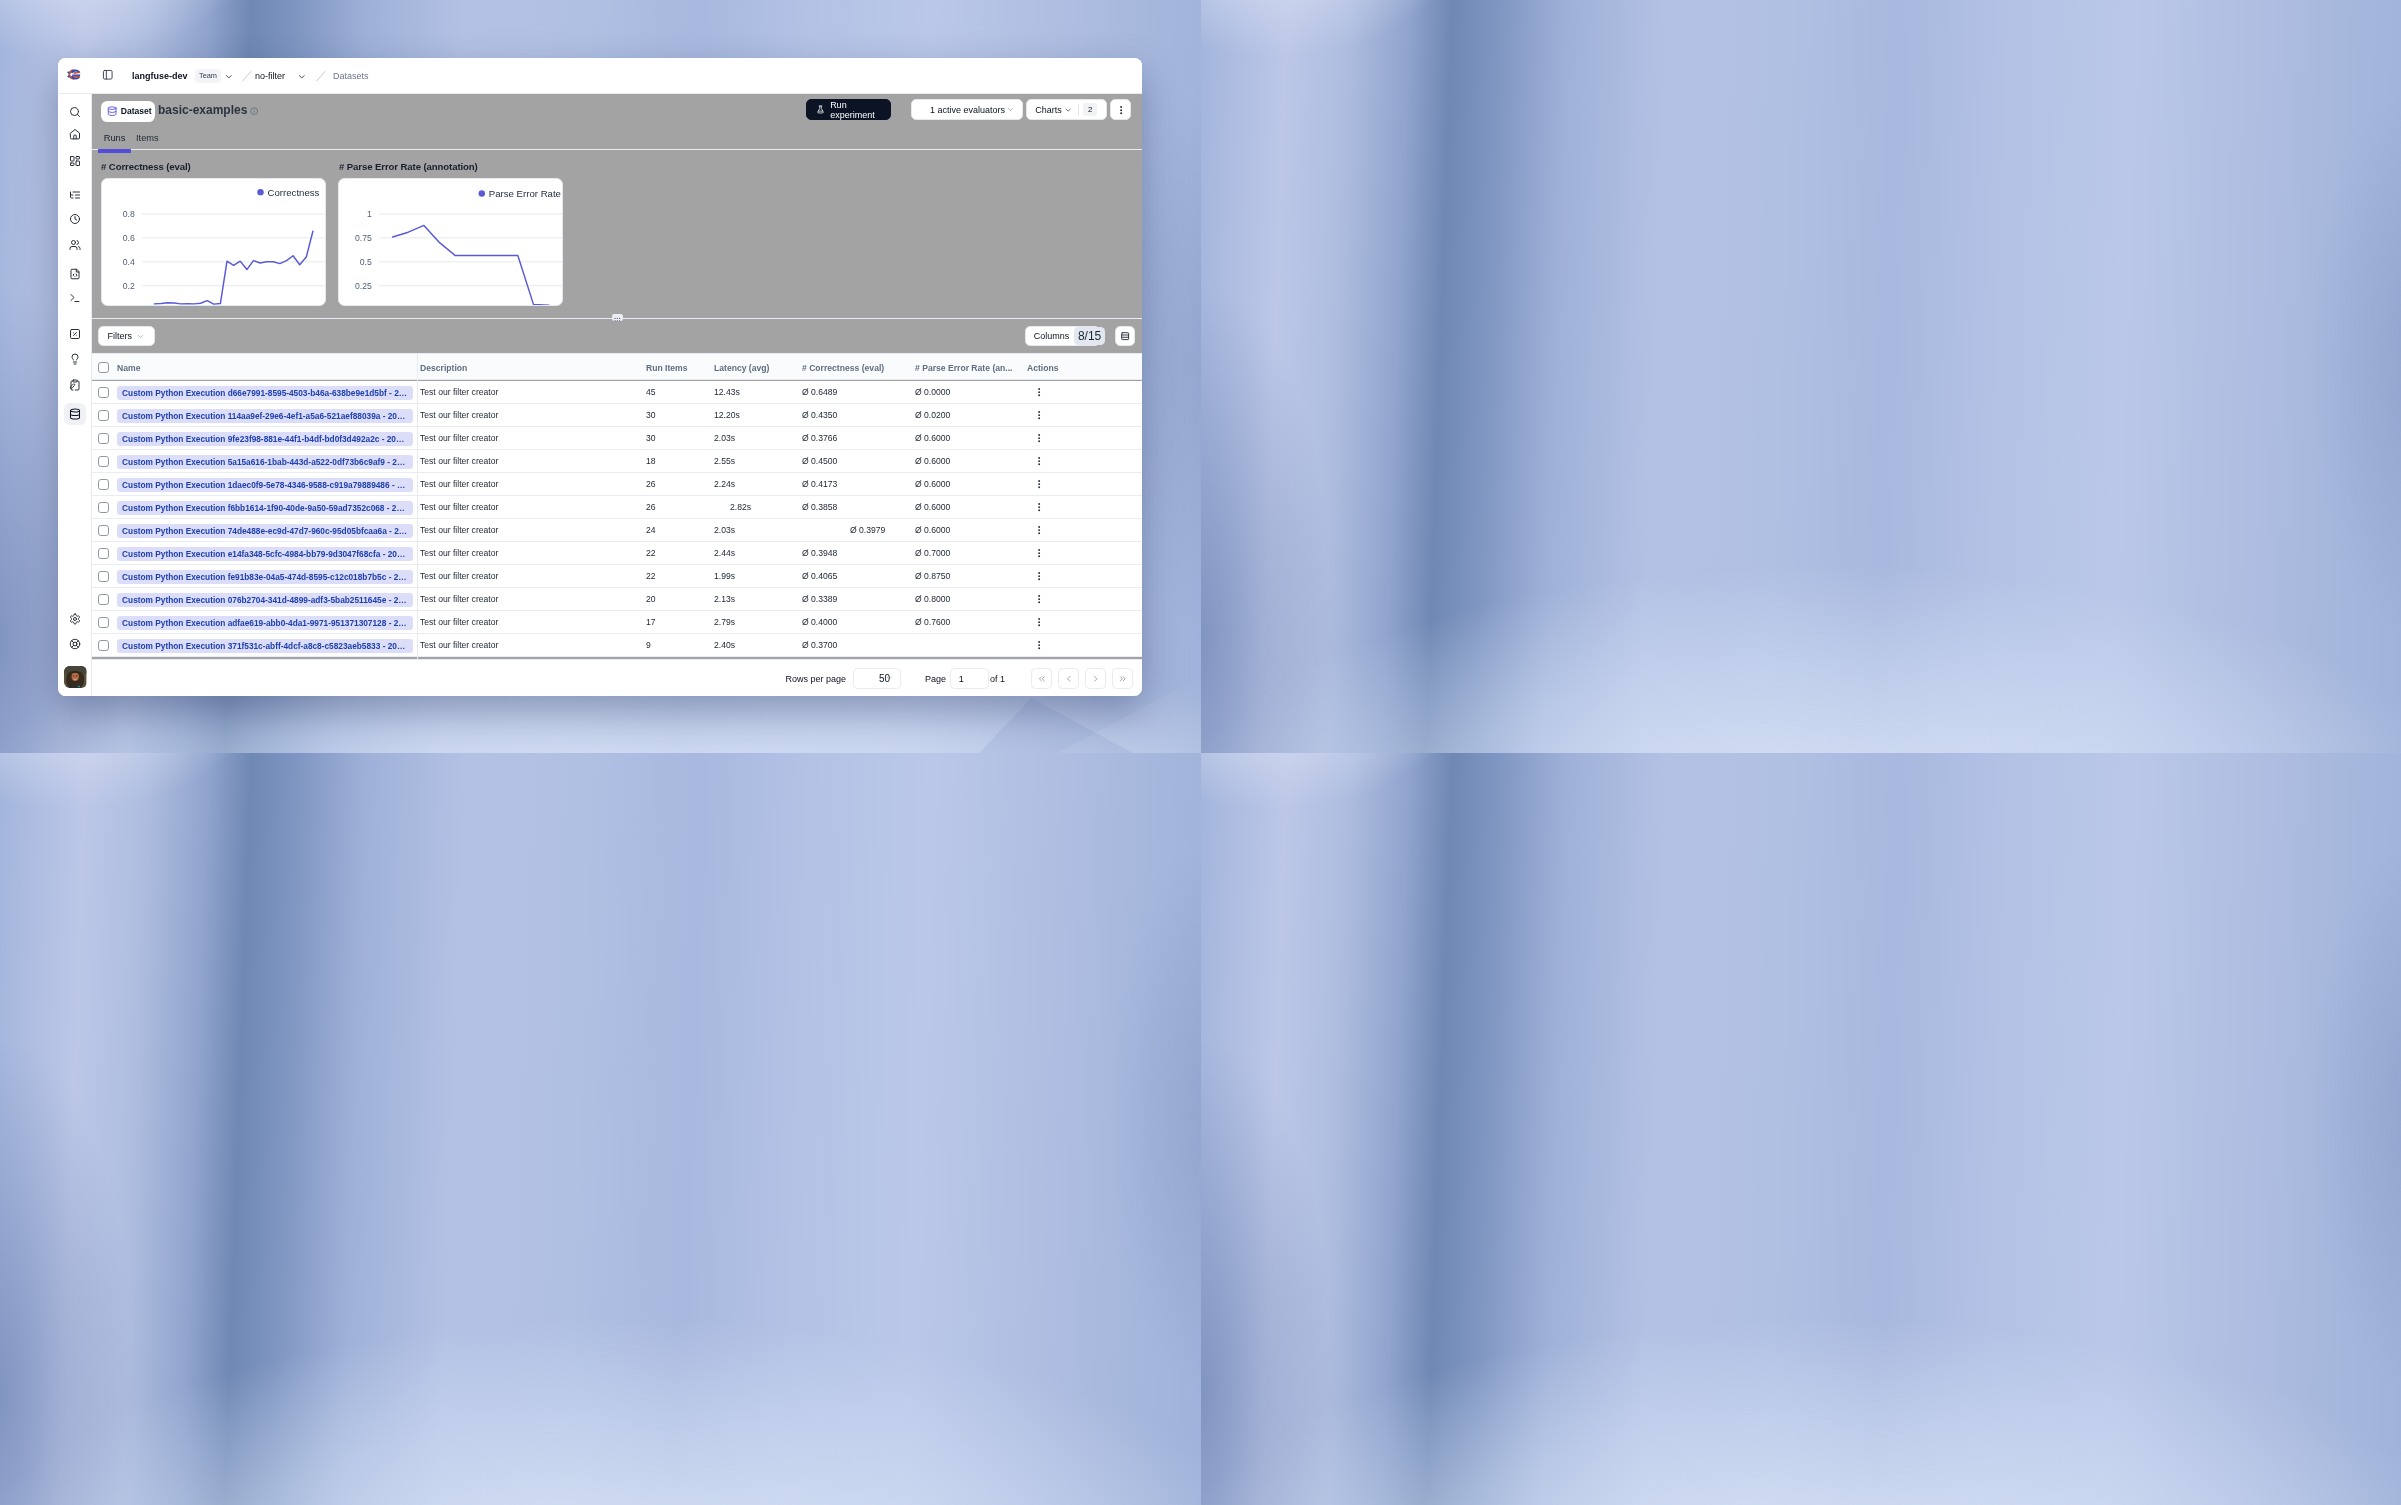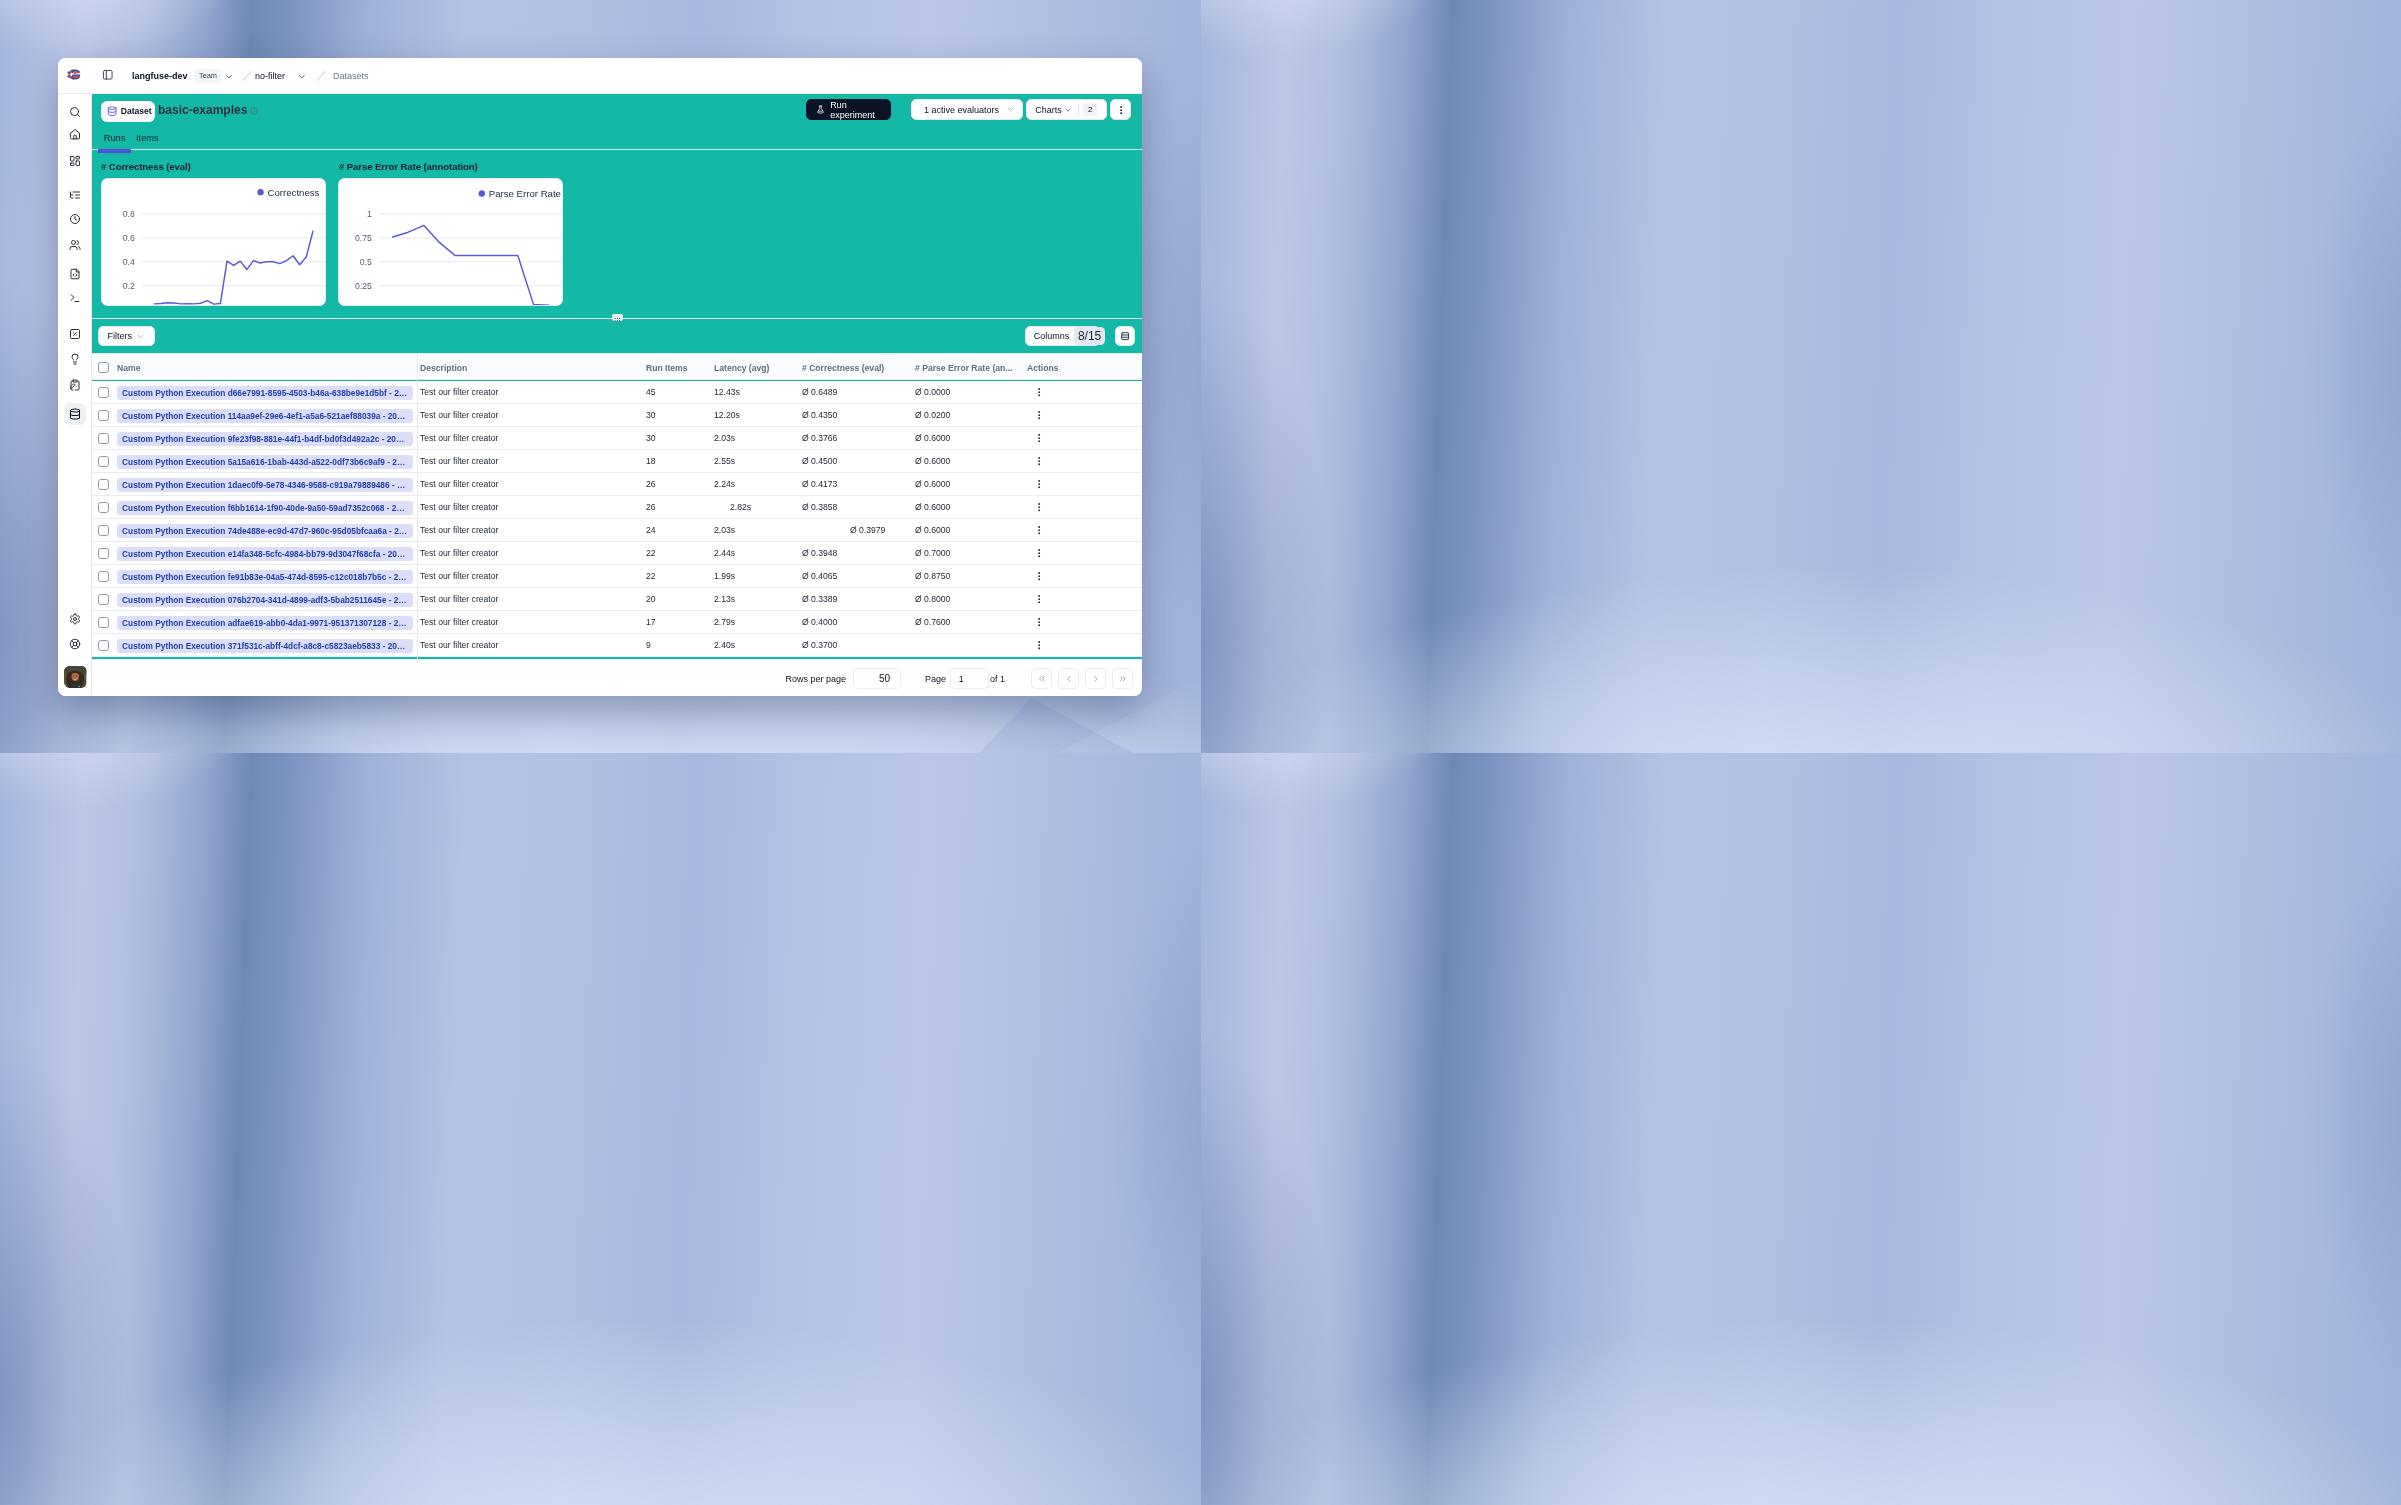--- a/index.html
+++ b/index.html
@@ -35,21 +35,21 @@
   display:flex; align-items:center; justify-content:center; }
 
 .sidebar { position:absolute; left:0; top:36px; width:34px; height:602px;
   background:#fff; border-right:0.6px solid #e8eaf0; z-index:4; }
 .sicon { position:absolute; left:10.8px; width:12px; height:12px; color:#21262e; }
 .sactive { position:absolute; left:5.7px; top:309px; width:22.4px; height:22.4px;
   background:#f0f1f4; border-radius:5.8px; }
 .avatar { position:absolute; left:6.3px; top:572px; width:22.4px; height:22.4px;
   border-radius:5.8px; overflow:hidden; }
 
-.main { position:absolute; left:34px; top:36px; right:0; bottom:0; background:#14b8a6; }
+.main { position:absolute; left:34px; top:36px; right:0; bottom:0; background:#a3a3a3; }
 
 .hdr { position:absolute; left:0; top:0; right:0; height:56px; border-bottom:0.6px solid #e8eaf0; }
 .dspill { position:absolute; left:8.8px; top:6.7px; width:54px; height:21px;
   background:#fff; border-radius:6.4px; display:flex; align-items:center; }
 .dspill span { font-size:8.6px; font-weight:700; color:#0b1220; margin-left:3.8px; }
 .btitle { position:absolute; left:66px; top:9.3px; font-size:12px; font-weight:700; color:#2c3340; }
 .tab { position:absolute; top:39px; font-size:9.3px; }
 .tabline { position:absolute; left:5.6px; top:55px; width:33px; height:3.5px; background:#534ed9; border-radius:0.6px; }
 .hbtn { position:absolute; top:5px; height:21.4px; border-radius:5.1px; background:#fff;
   border:0.6px solid #e4e7ee; display:flex; align-items:center; font-size:9px; color:#0b1220; }
@@ -258,21 +258,21 @@
 
     <div class="hbtn" style="left:714px;width:85px;background:#0b1324;border-color:#0b1324;color:#fff;font-weight:500;">
       <svg style="margin-left:9px" width="9.6" height="9.6" viewBox="0 0 24 24" fill="none" stroke="#fff" stroke-width="2" stroke-linecap="round" stroke-linejoin="round">
           <path d="M10 2v6.3L5 17a2.4 2.4 0 0 0 2.1 3.4h9.8A2.4 2.4 0 0 0 19 17l-5-8.7V2"></path>
           <path d="M8.5 2h7"></path>
           <path d="M7 15.5h10"></path>
         </svg>
       <span style="margin-left:5.1px">Run experiment</span>
     </div>
     <div class="hbtn" style="left:819px;width:112px;">
-      <span style="margin-left:12px;font-weight:500;">1 active evaluators</span>
+      <span style="margin-left:18px;font-weight:500;">1 active evaluators</span>
       <svg style="position:absolute;right:7px" width="9" height="9" viewBox="0 0 24 24" fill="none" stroke="#98a1af" stroke-width="2.2" stroke-linecap="round" stroke-linejoin="round">
           <path d="m6 9 6 6 6-6"></path>
         </svg>
     </div>
     <div class="hbtn" style="left:934px;width:81px;">
       <span style="margin-left:8.3px;font-weight:500;">Charts</span>
       <svg style="margin-left:2.6px" width="8.3" height="8.3" viewBox="0 0 24 24" fill="none" stroke="#3f4654" stroke-width="2.2" stroke-linecap="round" stroke-linejoin="round">
           <path d="m6 9 6 6 6-6"></path>
         </svg>
       <div style="width:0.6px;height:12px;background:#e4e7ee;margin-left:5.1px"></div>

